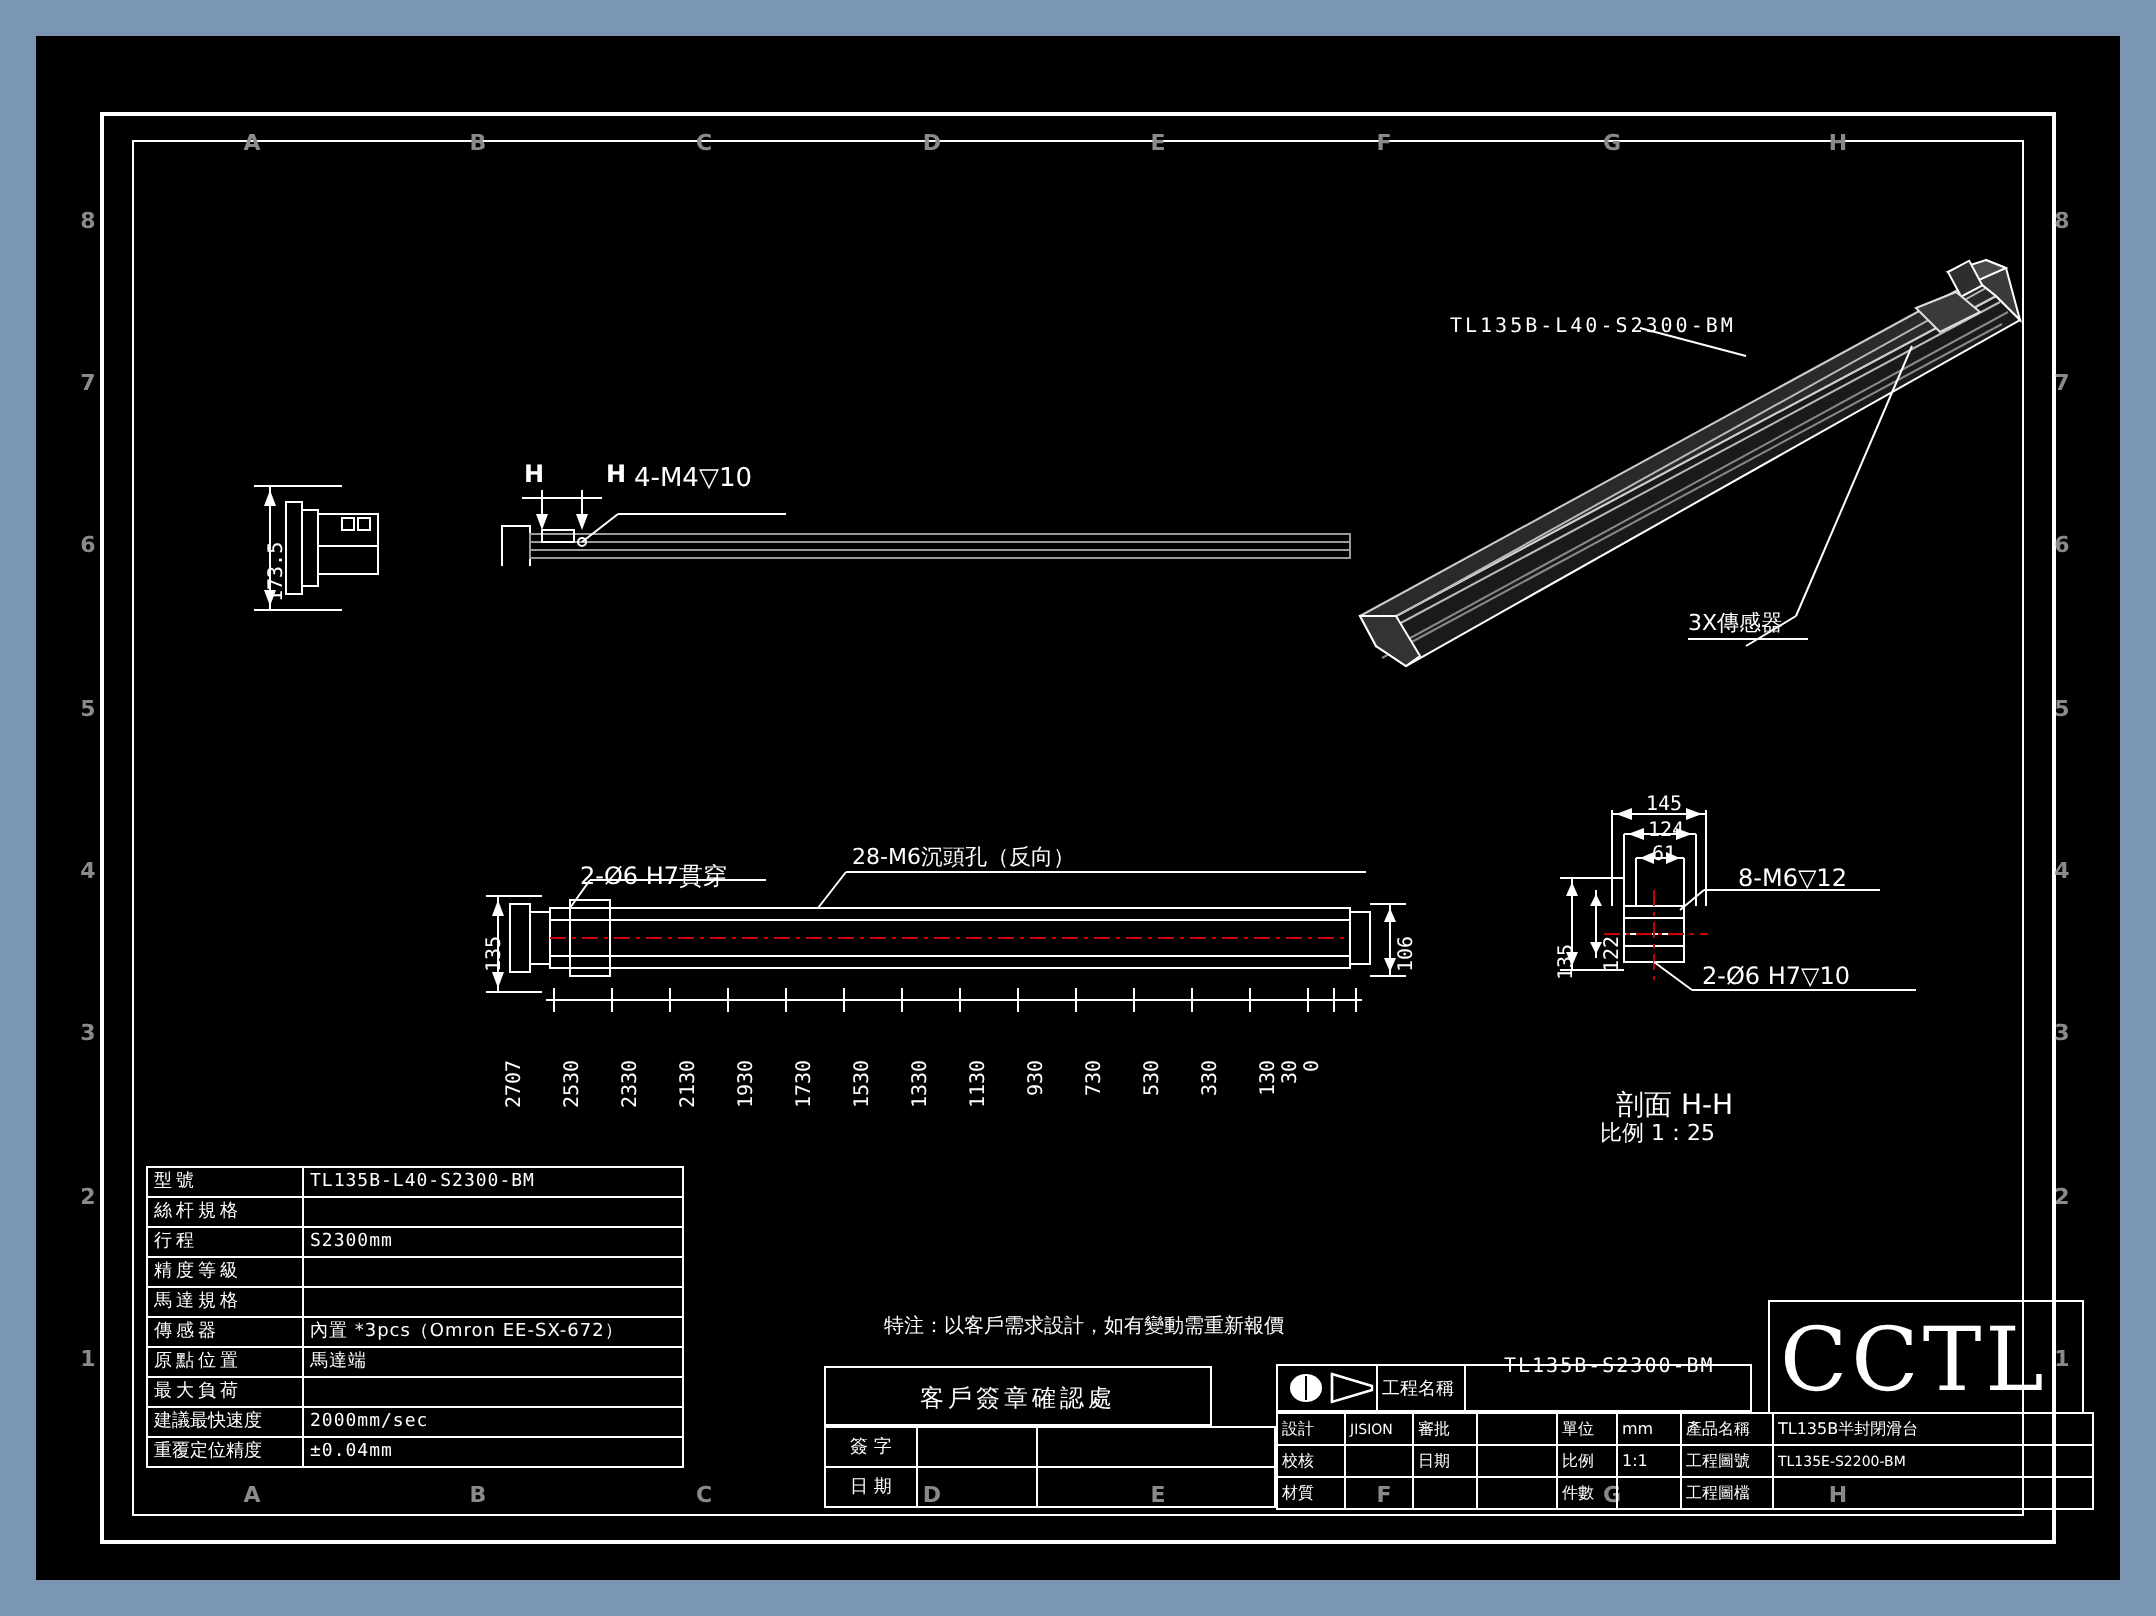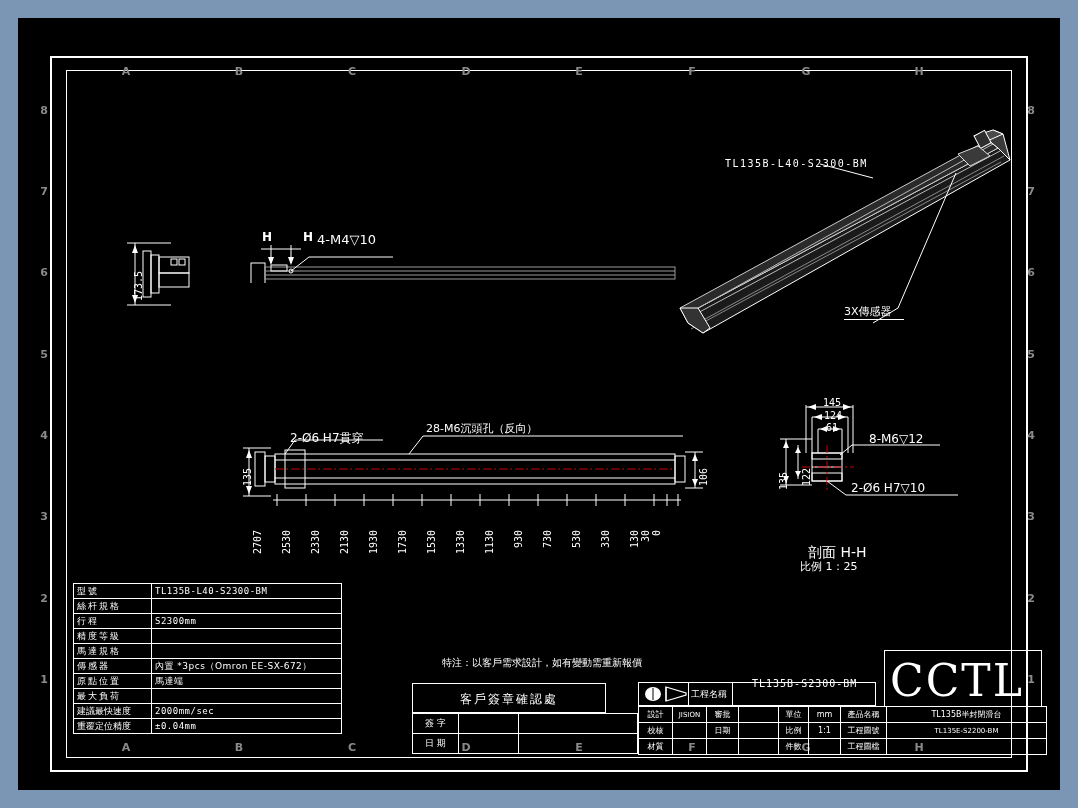--- a/index.html
+++ b/index.html
@@ -73,21 +73,21 @@
   td.lbl { width: 78px; letter-spacing: 2px; }
   td.val { width: 190px; text-align: left; font-family: "DejaVu Sans Mono", monospace; letter-spacing: 0.5px;}
   
   table.tb {
     position: absolute;
     border-collapse: collapse;
     color: #fff;
     font-size: 8px;
     font-family: "DejaVu Sans", sans-serif;
   }
-  table.tb td { border: 1px solid #ffffff; height: 16px; padding: 0 2px; text-align: center; }
+  table.tb td { border: 1px solid #ffffff; height: 16px; padding: 0 2px; text-align: left; }
   .cctl {
     position: absolute;
     color: #fff;
     font-family: "DejaVu Serif", serif;
     font-size: 44px;
     letter-spacing: 2px;
     line-height: 44px;
   }
   .cust-box {
     position: absolute;

